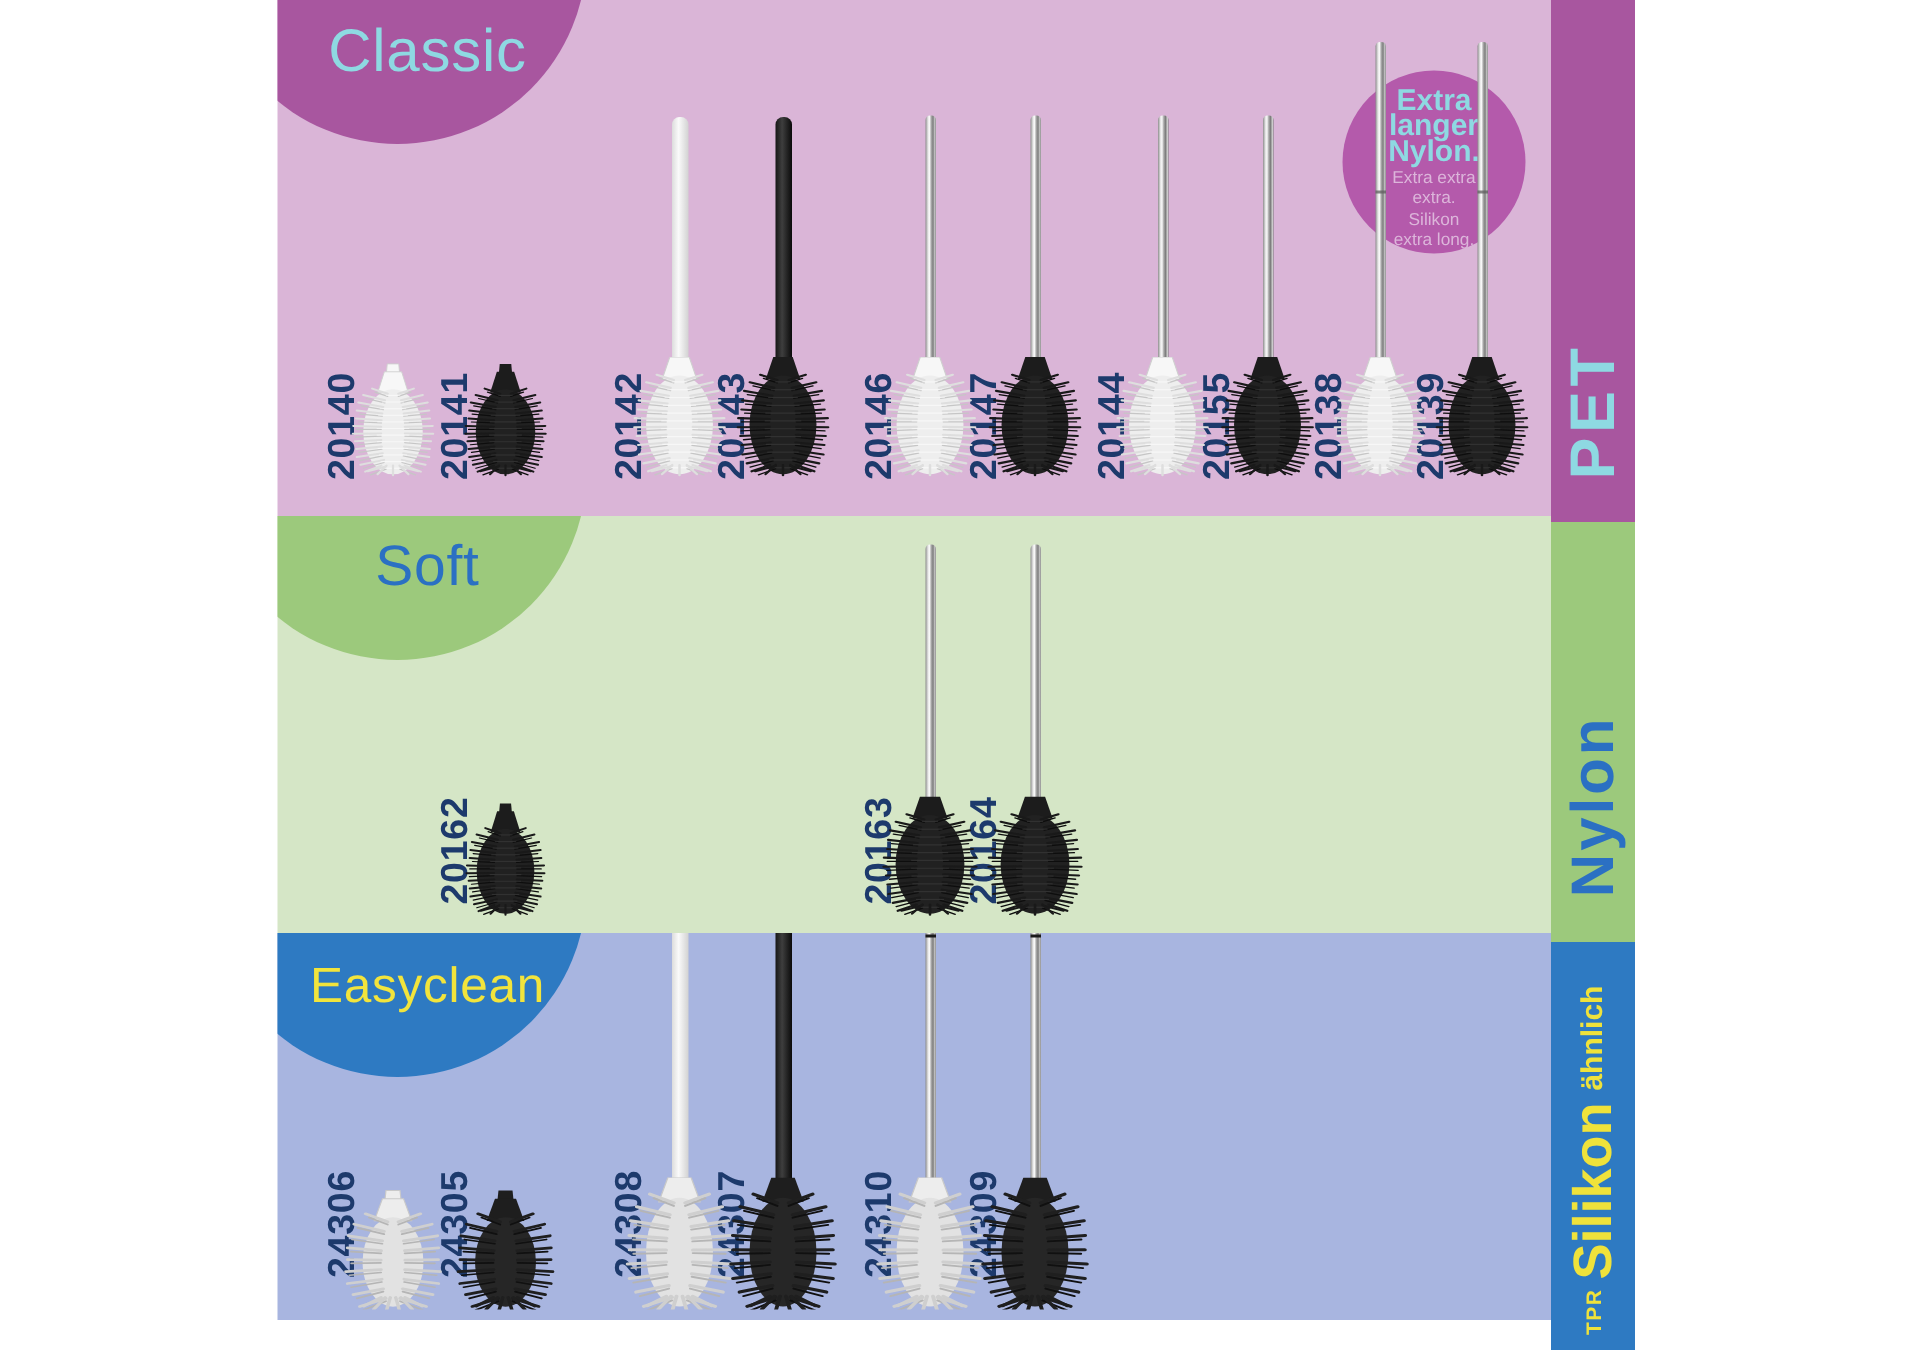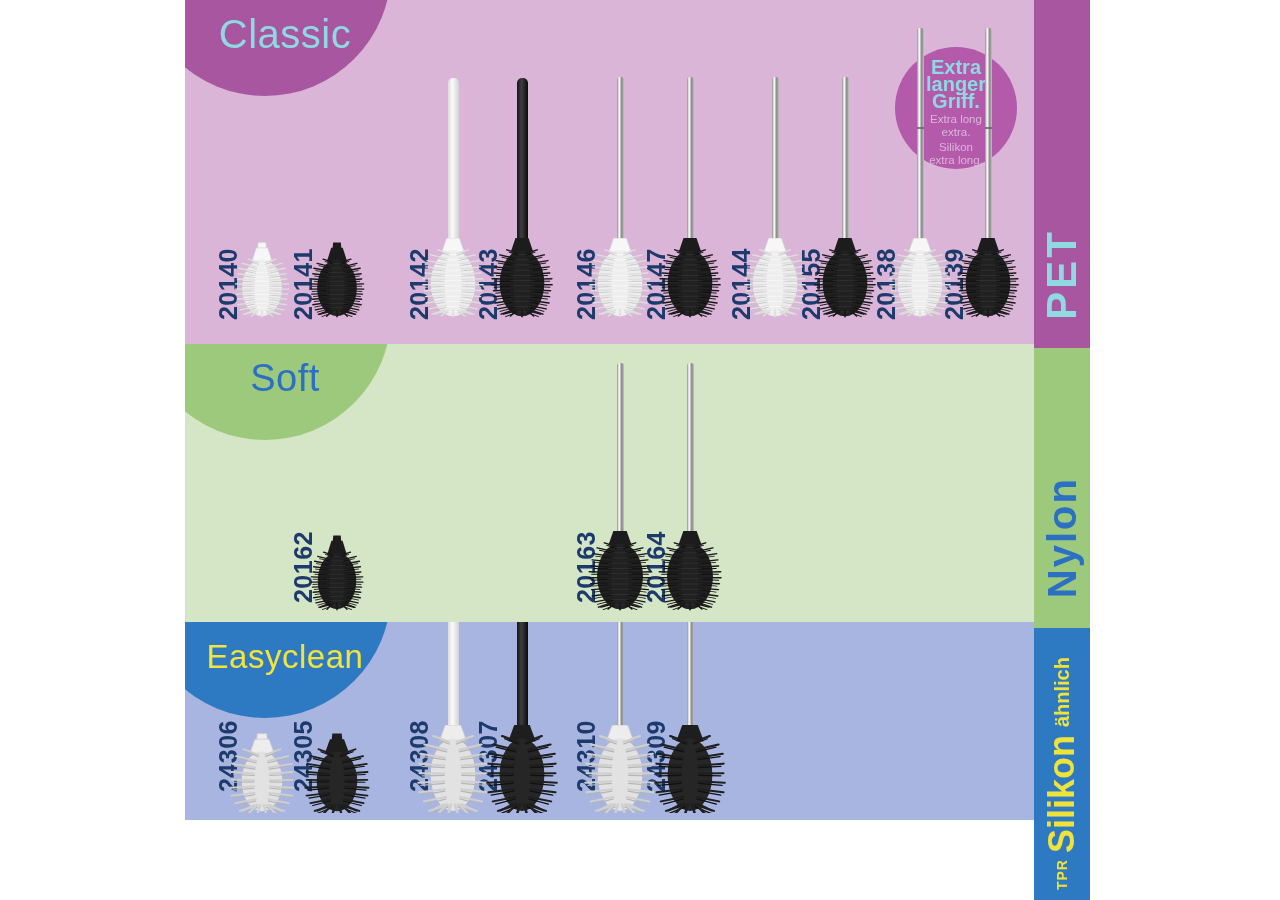--- a/index.html
+++ b/index.html
@@ -2,21 +2,21 @@
 <html><head>
 <meta charset="utf-8">
 <style>
   html,body{margin:0;padding:0;background:#fff;}
   .page{position:relative;width:1280px;height:900px;background:#fff;overflow:hidden;
         font-family:"Liberation Sans","DejaVu Sans",sans-serif;}
   .panel{position:absolute;left:185px;top:0;width:905px;height:900px;}
   .sec{position:absolute;left:0;width:849px;overflow:hidden;}
   .sec-classic{top:0;height:344px;background:#dab5d7;}
   .sec-soft{top:344px;height:278px;background:#d5e6c6;}
-  .sec-easyclean{top:622px;height:198px;background:#a8b5e0;}
+  .sec-easyclean{top:622px;height:258px;background:#a8b5e0;}
   .title-circle{position:absolute;width:252px;height:252px;border-radius:50%;left:-46px;top:-156px;z-index:1;}
   .sec-classic .title-circle{background:#a8569f;}
   .sec-soft .title-circle{background:#9cc97c;}
   .sec-easyclean .title-circle{background:#2e7ac2;}
   .sec-title{position:absolute;margin:0;left:0;width:200px;text-align:center;font-weight:400;z-index:2;letter-spacing:.5px;}
   .sec-classic .sec-title{color:#8ed9e2;font-size:40px;top:12px;}
   .sec-soft .sec-title{color:#2b70c3;font-size:38px;top:13px;}
   .sec-easyclean .sec-title{color:#f2e43c;font-size:33px;top:16px;}
 
   .band{position:absolute;left:849px;width:56px;display:flex;align-items:flex-end;justify-content:center;}
@@ -58,24 +58,24 @@
 <div class="page">
   <div class="panel">
 
     <section class="sec sec-classic">
       <div class="title-circle"></div>
       <h2 class="sec-title">Classic</h2>
       <div class="badge">
         <div class="badge-title">
           <span>Extra</span>
           <span>langer</span>
-          <span>Griff.</span>
+          <span>Nylon.</span>
         </div>
         <div class="badge-sub">
-          <span>Extra long</span>
+          <span>Extra extra</span>
           <span>extra.</span>
         </div>
         <div class="badge-sub">
           <span>Silikon</span>
           <span>extra long.</span>
         </div>
       </div>
       <div class="products">
           <div class="brush" style="left: 45px; bottom: 26px; width: 64px; height: 76px;">
             <div class="head"><svg width="64" height="76" viewBox="0 0 100 130" preserveAspectRatio="none">

